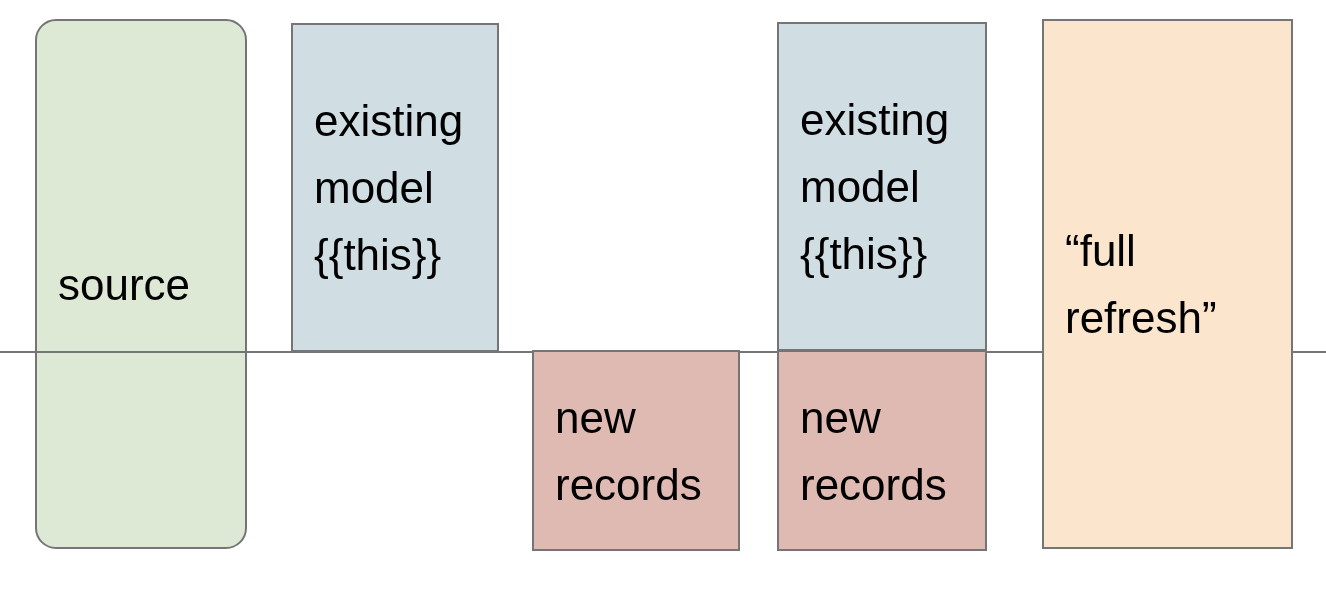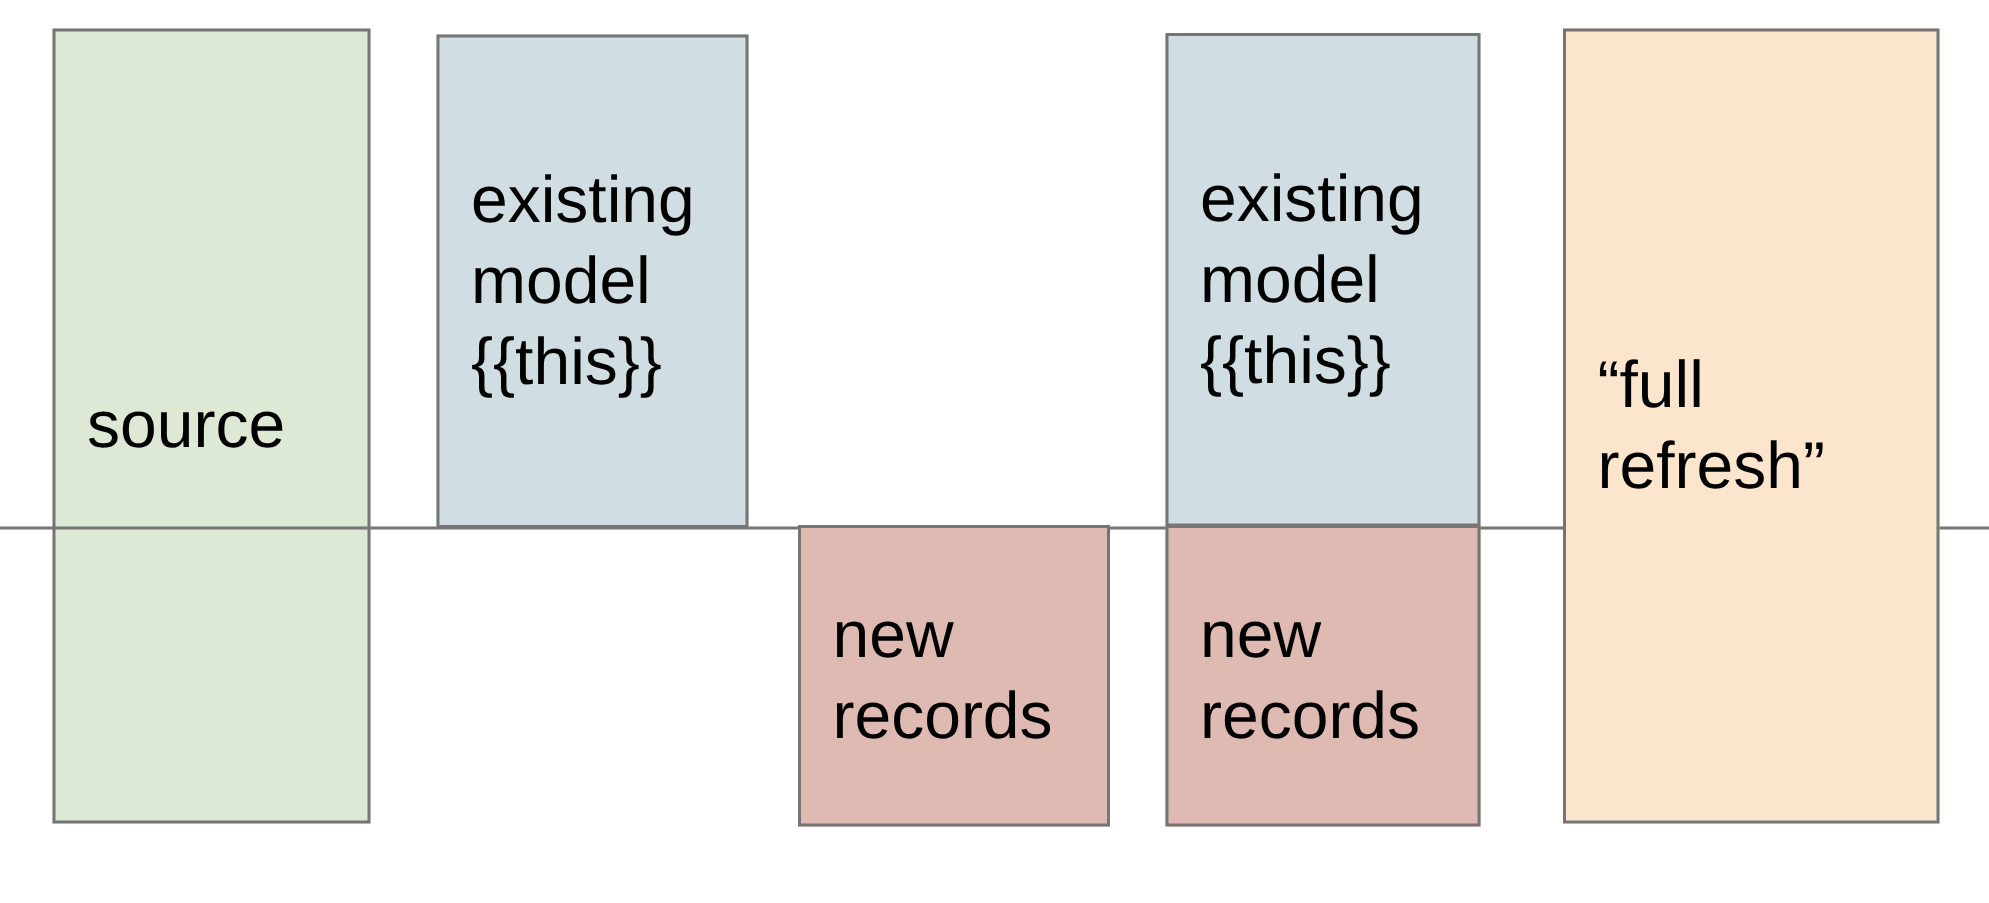--- a/index.html
+++ b/index.html
@@ -27,28 +27,28 @@
   .box {
     position: absolute;
     box-sizing: border-box;
     border: 2px solid #757575;
     display: flex;
     align-items: center;
     z-index: 3;
   }
   .box .label {
     font-size: 44px;
-    line-height: 54px;
+    line-height: 67px;
     color: #000000;
     white-space: pre-line;
     padding-left: 21px;
     letter-spacing: 0;
   }
   
-  .b-source   { left: 35px;   top: 19px;  width: 212px; height: 530px; z-index: 1; }
+  .b-source   { left: 35px;   top: 19px;  width: 212px; height: 530px; z-index: 1; border-radius: 21px; }
   .b-em1      { left: 291px;  top: 23px;  width: 208px; height: 329px; }
   .b-nr1      { left: 532px;  top: 350px; width: 208px; height: 201px; }
   .b-em2      { left: 777px;  top: 22px;  width: 210px; height: 329px; }
   .b-nr2      { left: 777px;  top: 350px; width: 210px; height: 201px; }
   .b-fr       { left: 1042px; top: 19px;  width: 251px; height: 530px; }
 </style>
 </head>
 <body>
 
 <div class="canvas">

